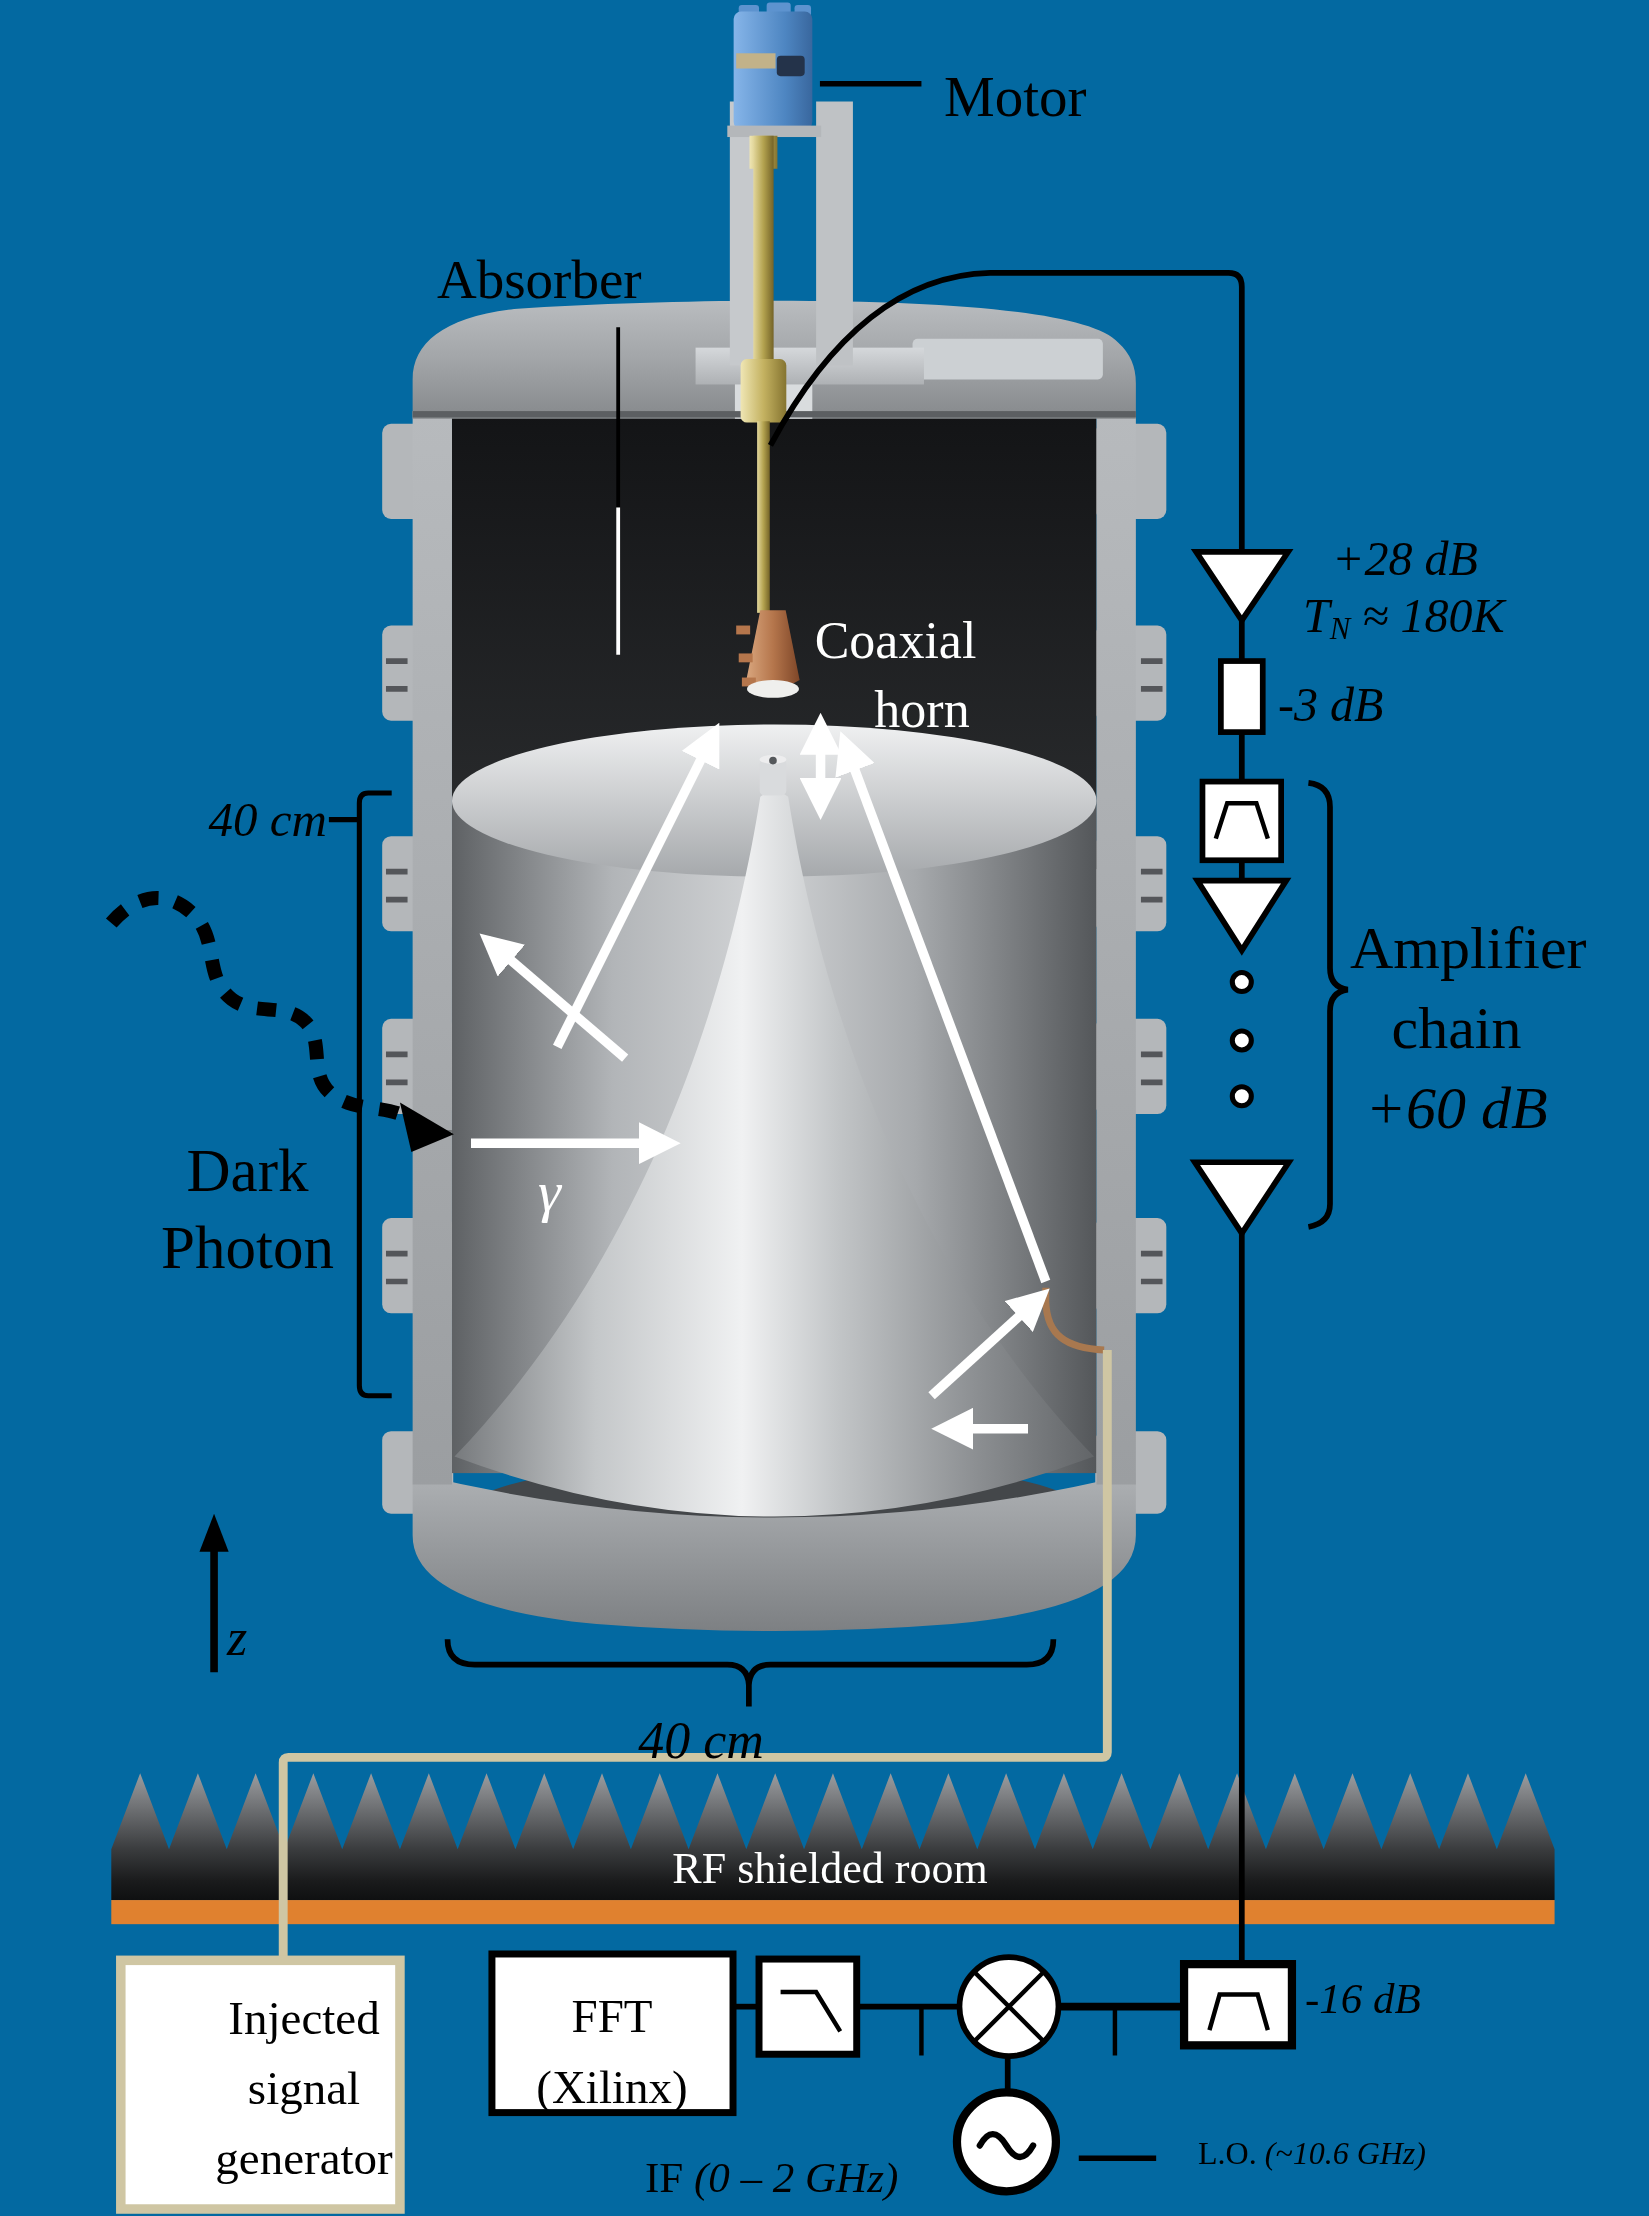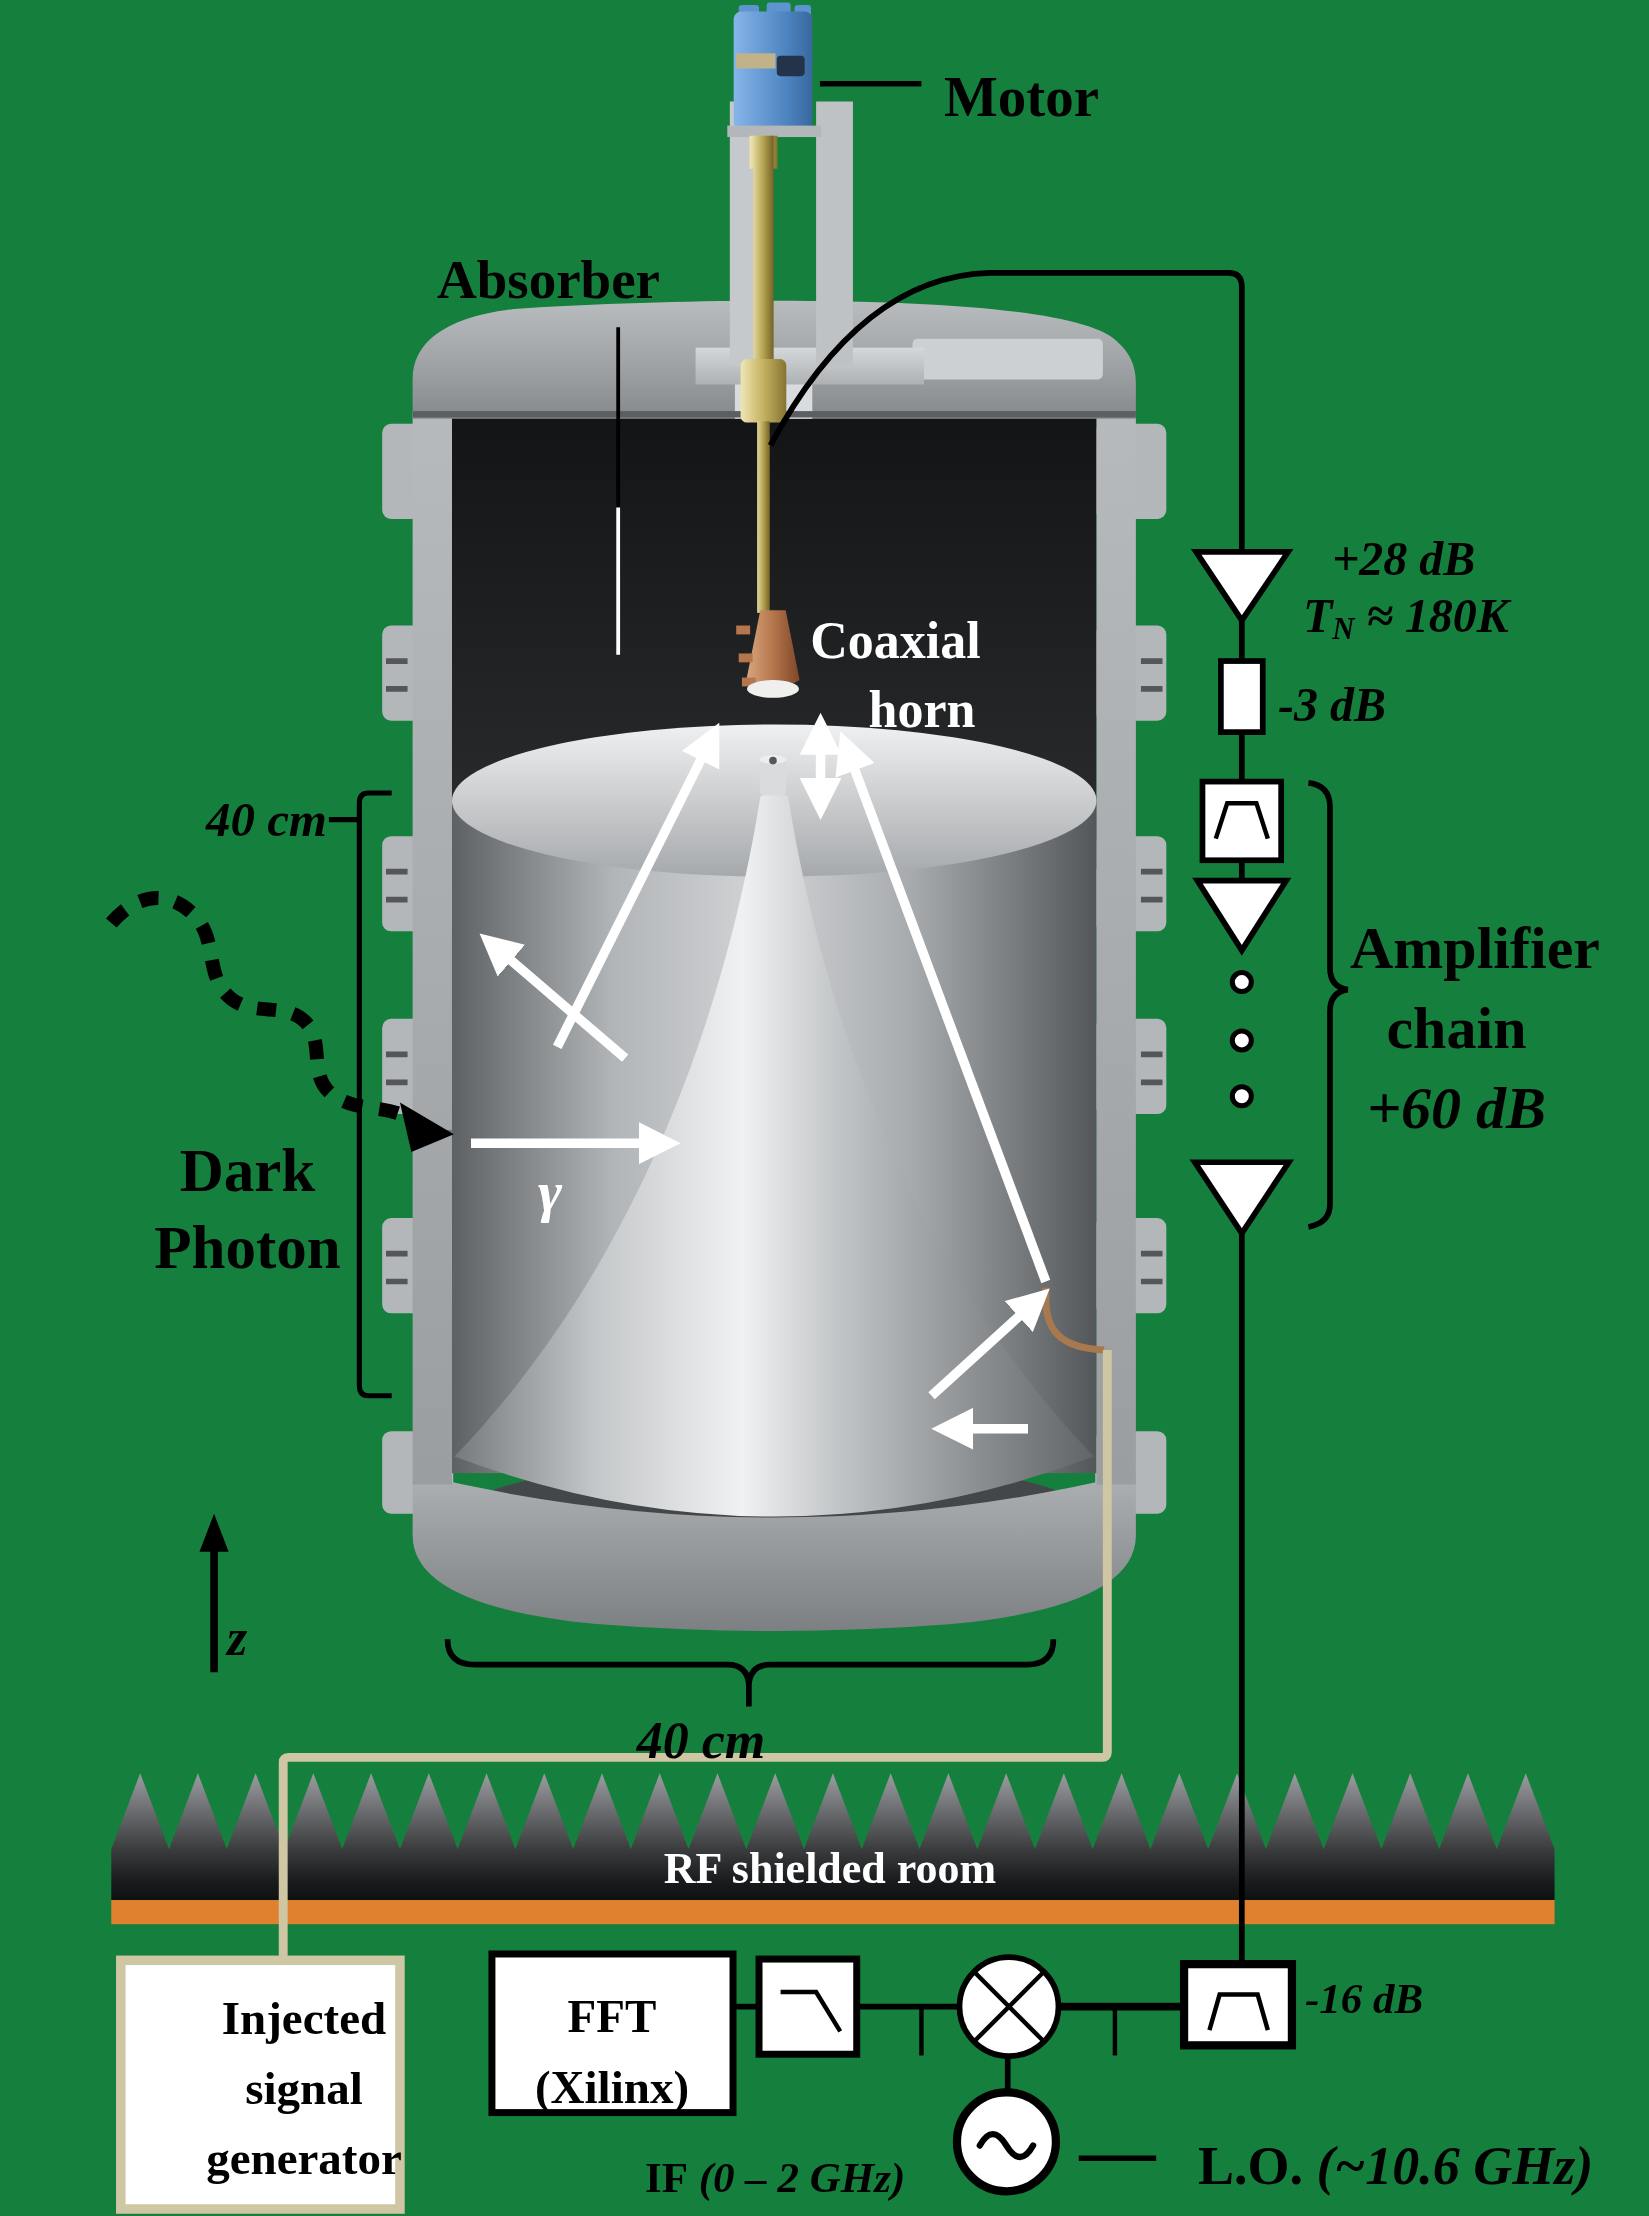--- a/index.html
+++ b/index.html
@@ -2,22 +2,22 @@
 <html style="--accent-orange: #E0812F; --wire-tan: #CFC6A3; --motor-blue: #4E86C2;font-size:10px"><head>
 <meta charset="utf-8">
 <style>
   :root{
     --accent-orange:#E0812F;
     --wire-tan:#CFC6A3;
     --motor-blue:#4E86C2;
   }
   html,body{margin:0;padding:0;background:#ffffff;}
   .canvas{
-    position:relative;width:1650px;height:2216px;background:#15803d;overflow:hidden;
-    font-family:"Liberation Serif","DejaVu Serif",serif;color:#000;font-weight:bold;
+    position:relative;width:1650px;height:2216px;background:#0369a1;overflow:hidden;
+    font-family:"Liberation Serif","DejaVu Serif",serif;color:#000;
   }
   .scene{position:absolute;left:0;top:0;width:1650px;height:2216px;}
   .lbl{position:absolute;white-space:nowrap;line-height:1.25;}
   .it{font-style:italic;}
   .white{color:#ffffff;}
   .ctr{text-align:center;white-space:normal;}
   sub.sb{font-size:64%;vertical-align:-18%;font-style:italic;}
   .motor-label{left:944px;top:61px;font-size:57px;}
   .absorber-label{left:437px;top:246px;font-size:55px;}
   .coax-label{left:805px;top:607px;width:181px;font-size:52px;line-height:1.32;}
@@ -30,21 +30,21 @@
   .gamma{left:538px;top:1156px;font-size:58px;}
   .cm40left{left:190px;top:789px;width:137px;font-size:49px;text-align:right;}
   .zlab{left:227px;top:1605px;font-size:52px;}
   .cm40bottom{left:606px;top:1708px;width:190px;font-size:52px;}
   .rfroom{left:608px;top:1841px;width:444px;font-size:44px;}
   .siggen{left:127px;top:1983px;width:266px;font-size:47px;line-height:70px;padding-left:44px;}
   .fft{left:501px;top:1981px;width:222px;font-size:47px;line-height:71px;}
   .minus16{left:1305px;top:1972px;font-size:43px;}
   .rflab{left:1108px;top:2061px;font-size:43px;}
   .iflab{left:645px;top:2151px;font-size:43px;}
-  .lolab{left:1198px;top:2133px;font-size:54px;}
+  .lolab{left:1198px;top:2133px;font-size:32px;}
 </style>
 </head>
 <body>
 
 <div class="canvas">
 
 <svg class="scene" viewBox="0 0 2600 3493" xmlns="http://www.w3.org/2000/svg">
   <defs>
     <linearGradient id="gLid" x1="0" y1="0" x2="0" y2="1">
       <stop offset="0" stop-color="#b9bcbf"></stop>

